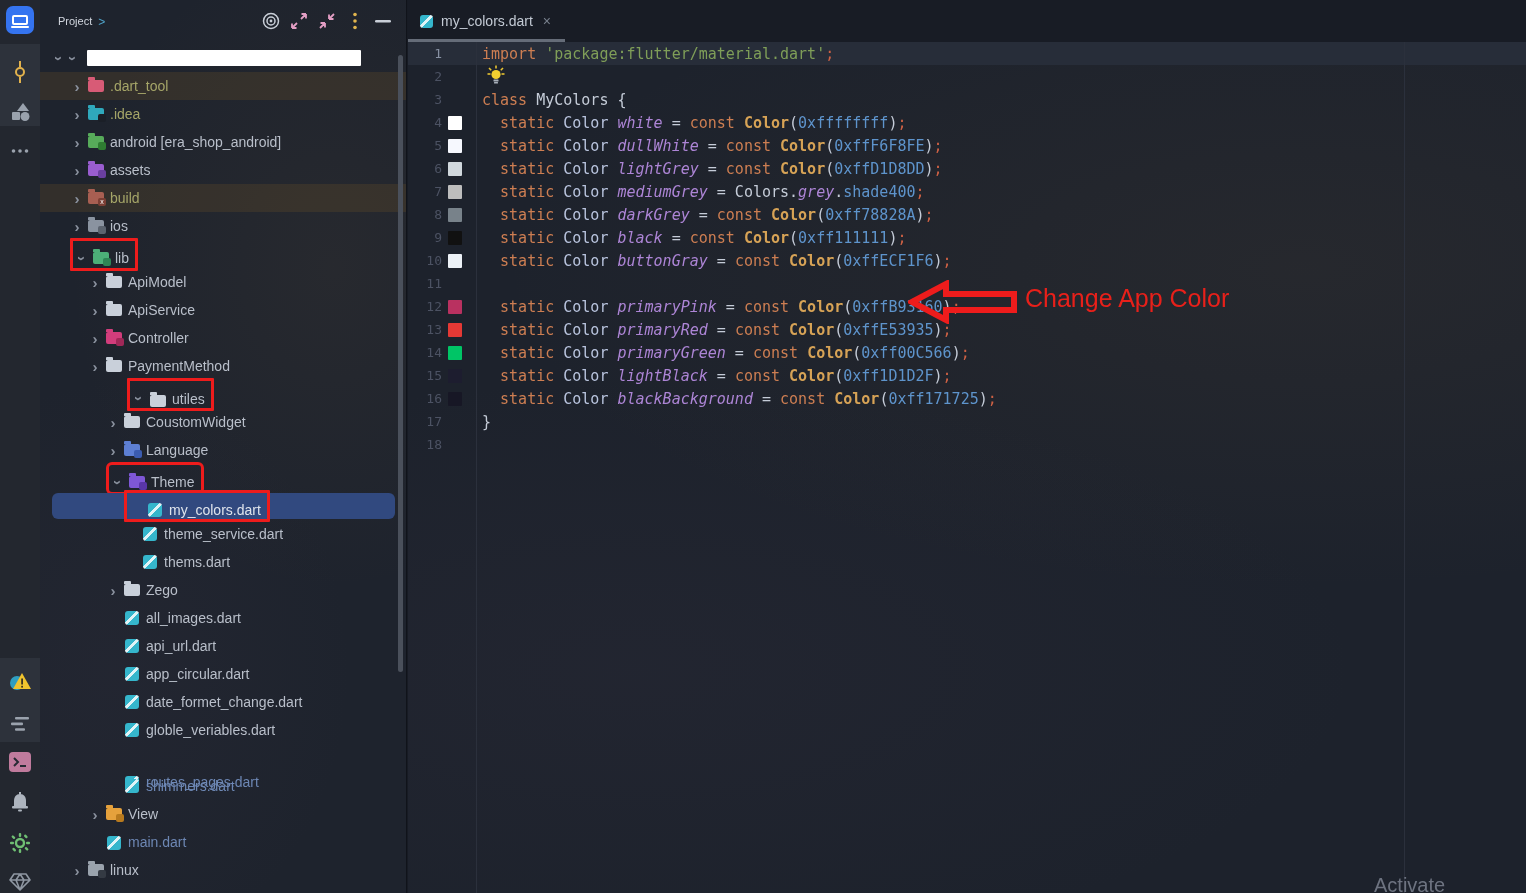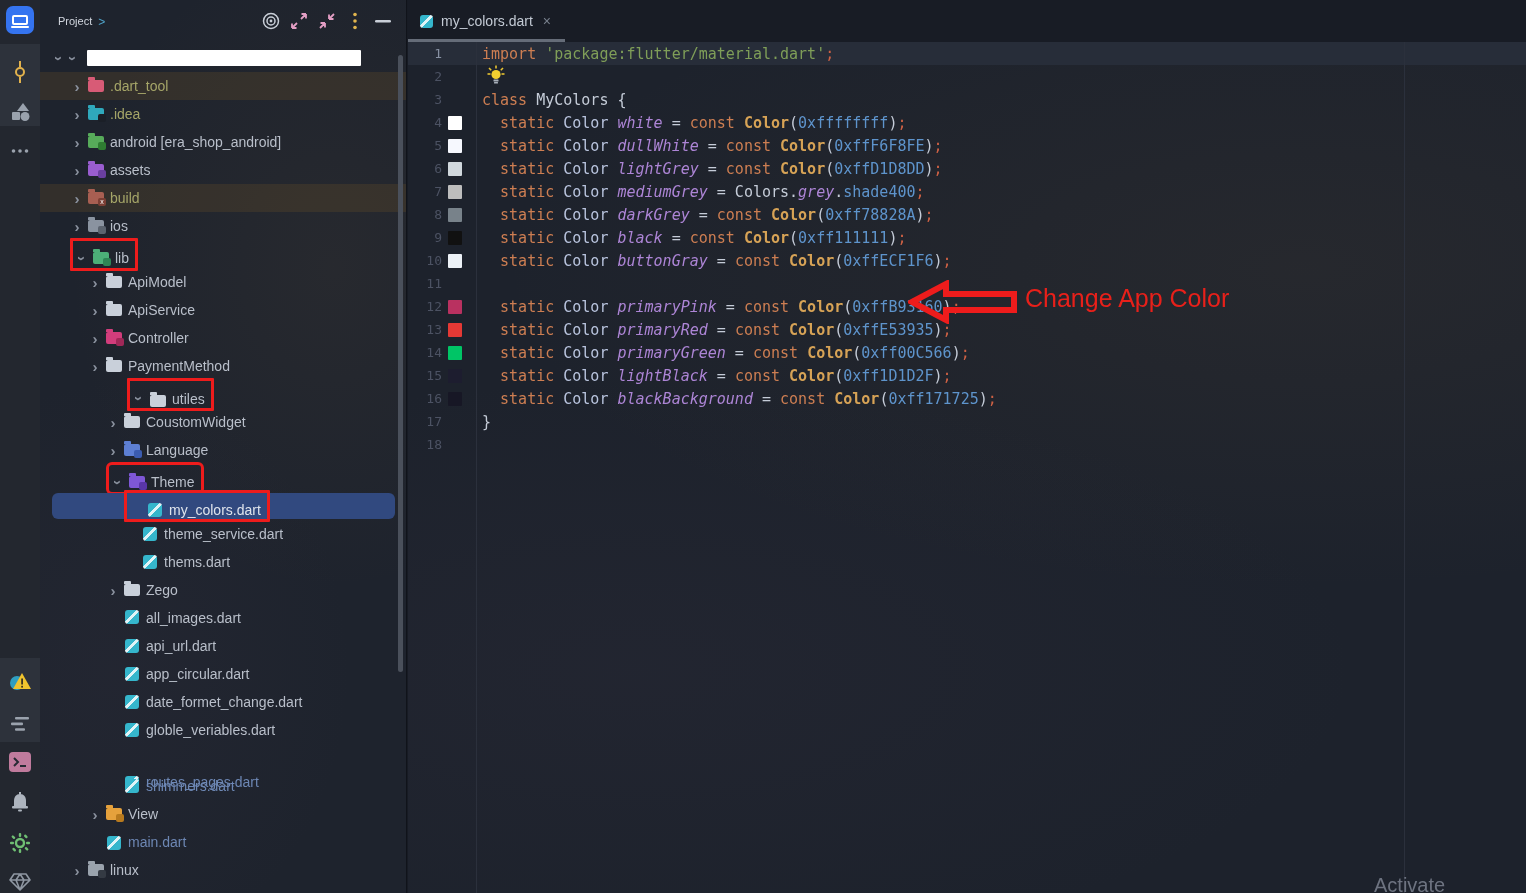--- a/index.html
+++ b/index.html
@@ -378,21 +378,21 @@
           </span>
         </div>
         <div class="row" style="padding-left: 66px;">
           <span style="display: flex; align-items: center;">
             <span class="chev">›</span>
             <span class="folder" style="background: rgb(201, 208, 218);"></span>
             <span class="lbl">Zego</span>
           </span>
         </div>
         <div class="row" style="padding-left: 66px;">
-          <span style="display: flex; ">
+          <span style="display: flex; align-items: center;">
             <span style="width: 14px; flex: 0 0 auto;"></span>
             <span class="darticon"></span>
             <span class="lbl">all_images.dart</span>
           </span>
         </div>
         <div class="row" style="padding-left: 66px;">
           <span style="display: flex; align-items: center;">
             <span style="width: 14px; flex: 0 0 auto;"></span>
             <span class="darticon"></span>
             <span class="lbl">api_url.dart</span>

